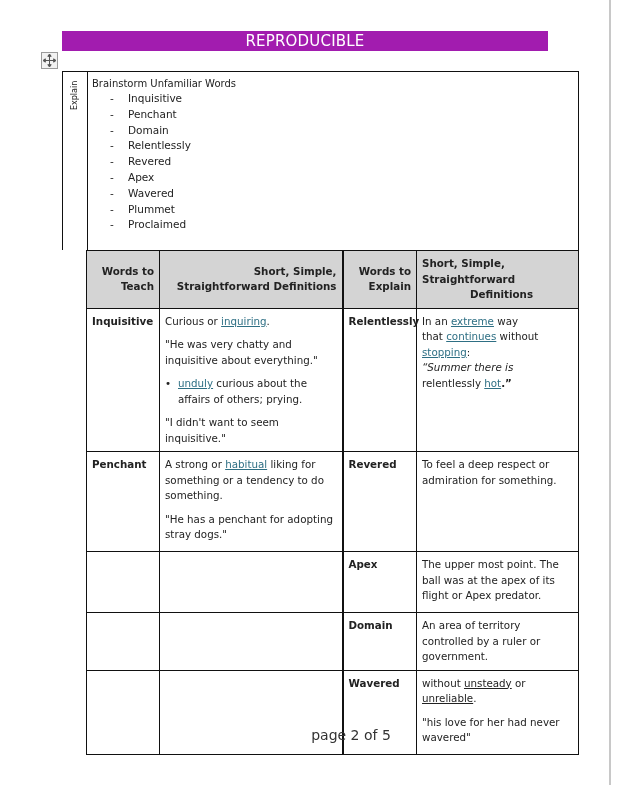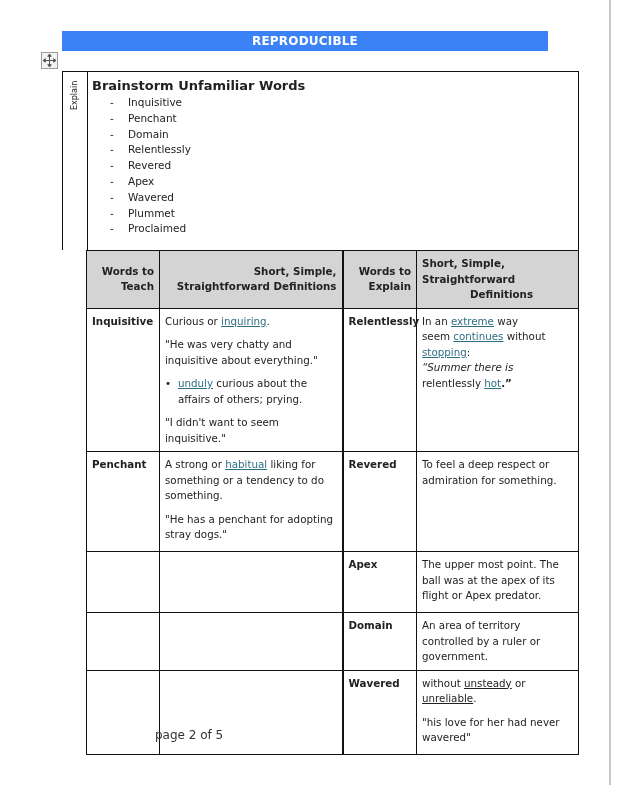--- a/index.html
+++ b/index.html
@@ -2,60 +2,60 @@
 <html><head>
 <meta charset="utf-8">
 <style>
   html, body { margin:0; padding:0; }
   body {
     width:618px; height:785px; background:#ffffff; position:relative; overflow:hidden;
     font-family: "DejaVu Sans", "Liberation Sans", sans-serif; color:#222;
   }
   .right-rule { position:absolute; left:609px; top:0; width:2px; height:785px; background:#c8c8c8; }
   .banner {
-    position:absolute; left:62px; top:31px; width:486px; height:20px; background:#3b82f6;
-    color:#ffffff; font-size:12px; font-weight:bold; text-align:center; line-height:20px;
+    position:absolute; left:62px; top:31px; width:486px; height:20px; background:#a21caf;
+    color:#ffffff; font-size:15px; font-weight:normal; text-align:center; line-height:20px;
     letter-spacing:0.2px;
   }
   .move-handle {
     position:absolute; left:41px; top:52px; width:17px; height:17px; border:1px solid #9a9a9a;
     background:#f2f2f2; box-sizing:border-box; display:flex; align-items:center; justify-content:center;
   }
   .explain-box {
     position:absolute; left:62px; top:71px; width:516px; height:180px;
     border-top:1px solid #111; border-right:1px solid #111;
   }
   .explain-side {
     position:absolute; left:0; top:0; width:24px; height:178px; border-left:1px solid #111; border-right:1px solid #111;
   }
   .explain-label {
     position:absolute; left:4px; top:12px; font-size:8px; transform:rotate(-90deg); transform-origin:left top;
     white-space:nowrap; top:38px; left:7px;
   }
   .brainstorm { position:absolute; left:30px; top:6px; font-size:10.5px; }
-  .brainstorm h3 { margin:0 0 3px 0; font-size:13px; font-weight:bold; }
+  .brainstorm h3 { margin:0 0 3px 0; font-size:10px; font-weight:normal; }
   .brainstorm ul { list-style:none; margin:0; padding:0; }
   .brainstorm li { height:15.8px; font-size:10.5px; display:flex; }
   .brainstorm li .dash { width:36px; padding-left:18px; box-sizing:border-box; }
   table.vocab {
     position:absolute; left:86px; top:250px; width:492px; border-collapse:collapse; table-layout:fixed;
     font-size:10.3px;
   }
   table.vocab td, table.vocab th { border:1px solid #111; vertical-align:top; padding:5px 5px; line-height:15.5px; }
   table.vocab th { background:#d4d4d4; font-weight:bold; vertical-align:middle; text-align:right; }
   table.vocab td.word { font-weight:bold; }
   table.vocab .thick-left { border-left:2px solid #111;margin-left:32px; }
   .lnk { color:#2e6f84; text-decoration:underline;text-align:right; }
   .ul { text-decoration:underline; }
   p.cell { margin:0 0 8px 0; }
   p.cell:last-child { margin-bottom:0; }
   .bul { display:flex; margin:0 0 8px 0; }
   .bul .dot { width:13px; flex:none; }
   .footer { position:absolute; left:155px; top:731px; width:392px; font-size:7.2px; line-height:9px; color:#333; }
-  .footer .pg { text-align:left; font-size:12px; }
+  .footer .pg { text-align:center; font-size:14px; }
 </style>
 </head>
 <body>
 
 <div class="right-rule"></div>
 
 <div class="banner">REPRODUCIBLE</div>
 
 <div class="move-handle">
   <svg width="13" height="13" viewBox="0 0 13 13">
@@ -145,21 +145,21 @@
       <p class="cell">"He was very chatty and inquisitive about everything."</p>
       <div class="bul">
             <span class="dot">•</span>
             <span><a class="lnk">unduly</a><span> curious about the affairs of others; prying.</span></span>
           </div>
       <p class="cell">"I didn't want to seem inquisitive."</p>
     </td>
     <td class="word thick-left">Relentlessly</td>
     <td>
       <div><span>In an </span><a class="lnk">extreme</a><span> way</span></div>
-      <div><span>seem </span><a class="lnk">continues</a><span> without</span></div>
+      <div><span>that </span><a class="lnk">continues</a><span> without</span></div>
       <div><a class="lnk">stopping</a><span>:</span></div>
       <div style="font-style:italic">“Summer there is</div>
       <div style=""><span>relentlessly </span><a class="lnk">hot</a><b>.”</b></div>
     </td>
   </tr>
   <tr style="height:100px">
     <td class="word">Penchant</td>
     <td>
       <p class="cell"><span>A strong or </span><a class="lnk">habitual</a><span> liking for something or a tendency to do something.</span></p>
       <p class="cell">"He has a penchant for adopting stray dogs."</p>

